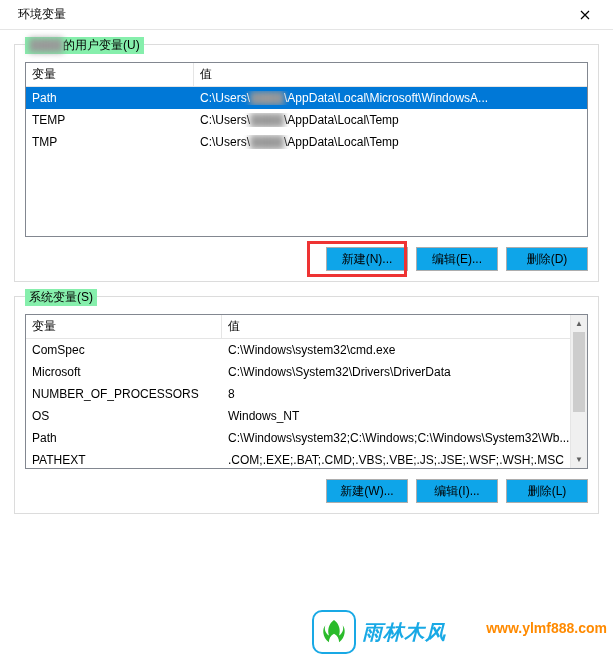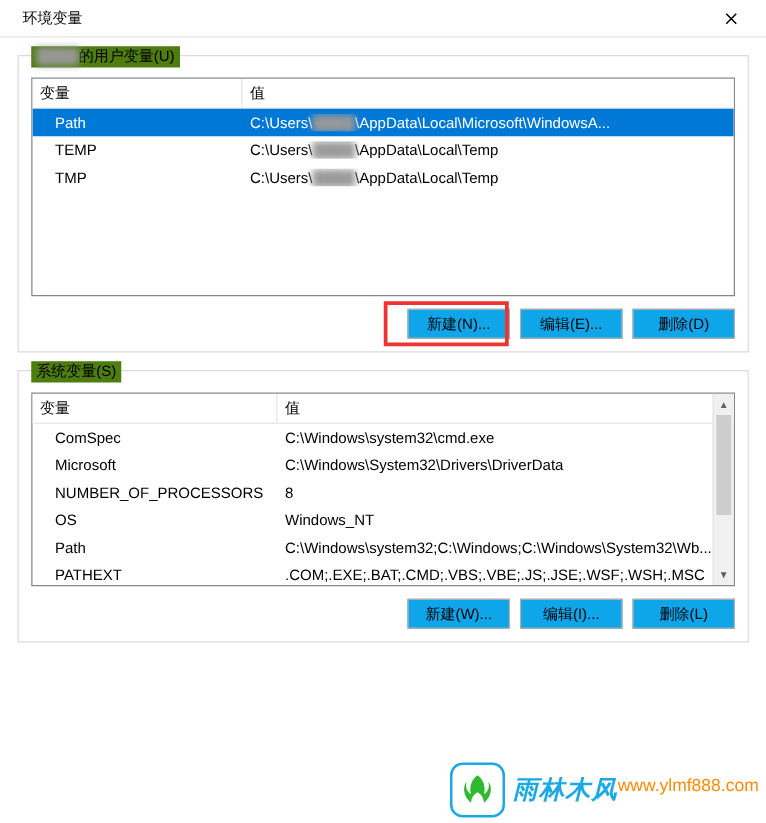--- a/index.html
+++ b/index.html
@@ -29,21 +29,21 @@
     .content { padding: 14px 14px 8px 14px; }
     .fieldset {
       border: 1px solid #dcdcdc;
       padding: 10px 10px 10px 10px;
       margin-bottom: 14px;
       position: relative;
     }
     .fieldset-legend {
       position: relative;
       top: -18px;
-      background: #4d7c0f;
+      background: #86efac;
       padding: 0 4px;
       font-size: 12px;
       display: inline-block;
       margin-bottom: -8px;
     }
     .blur {
       filter: blur(3px);
       color: #999;
       user-select: none;
     }
@@ -66,21 +66,21 @@
     .col-name { width: 168px; padding-left: 6px; border-right: 1px solid #e5e5e5; height: 100%; display:flex; align-items:center;}
     .col-value { flex: 1; padding-left: 6px; height:100%; display:flex; align-items:center;}
     .sys .col-name { width: 196px; }
     .table-body { }
     .row {
       display: flex;
       height: 22px;
       align-items: center;
       white-space: nowrap;
     }
-    .row .cname { width: 168px; padding-left: 18px; overflow: hidden; text-overflow: ellipsis;}
+    .row .cname { width: 168px; padding-left: 6px; overflow: hidden; text-overflow: ellipsis;}
     .row .cvalue { flex: 1; padding-left: 6px; overflow: hidden; text-overflow: ellipsis; }
     .sys .row .cname { width: 196px; }
     .row.selected {
       background: #0078d7;
       color: #fff;
     }
     .scrollbar {
       position: absolute;
       right: 0; top: 0; bottom: 0;
       width: 17px;
@@ -133,21 +133,21 @@
     .wm-icon {
       width: 44px; height: 44px;
       border-radius: 10px;
       background: #fff;
       border: 2px solid #19a9e5;
       display:flex;align-items:center;justify-content:center;
       position:relative;
     }
     .wm-text { display:flex; line-height:1.1;}
     .wm-cn { font-size: 20px; font-weight: bold; color:#19a9e5; font-style: italic; letter-spacing:1px;}
-    .wm-url { font-size: 14px; font-weight: normal; color:#ff8a00; }
+    .wm-url { font-size: 14px; font-weight: bold; color:#ff8a00;margin-left:40px; }
   </style>
 </head>
 <body>
 
 <div class="titlebar">
   <span>环境变量</span>
   <div class="close-btn">
     <svg viewBox="0 0 10 10">
         <path d="M1 1 L9 9 M9 1 L1 9" stroke="#000" stroke-width="1.2"></path>
       </svg>

